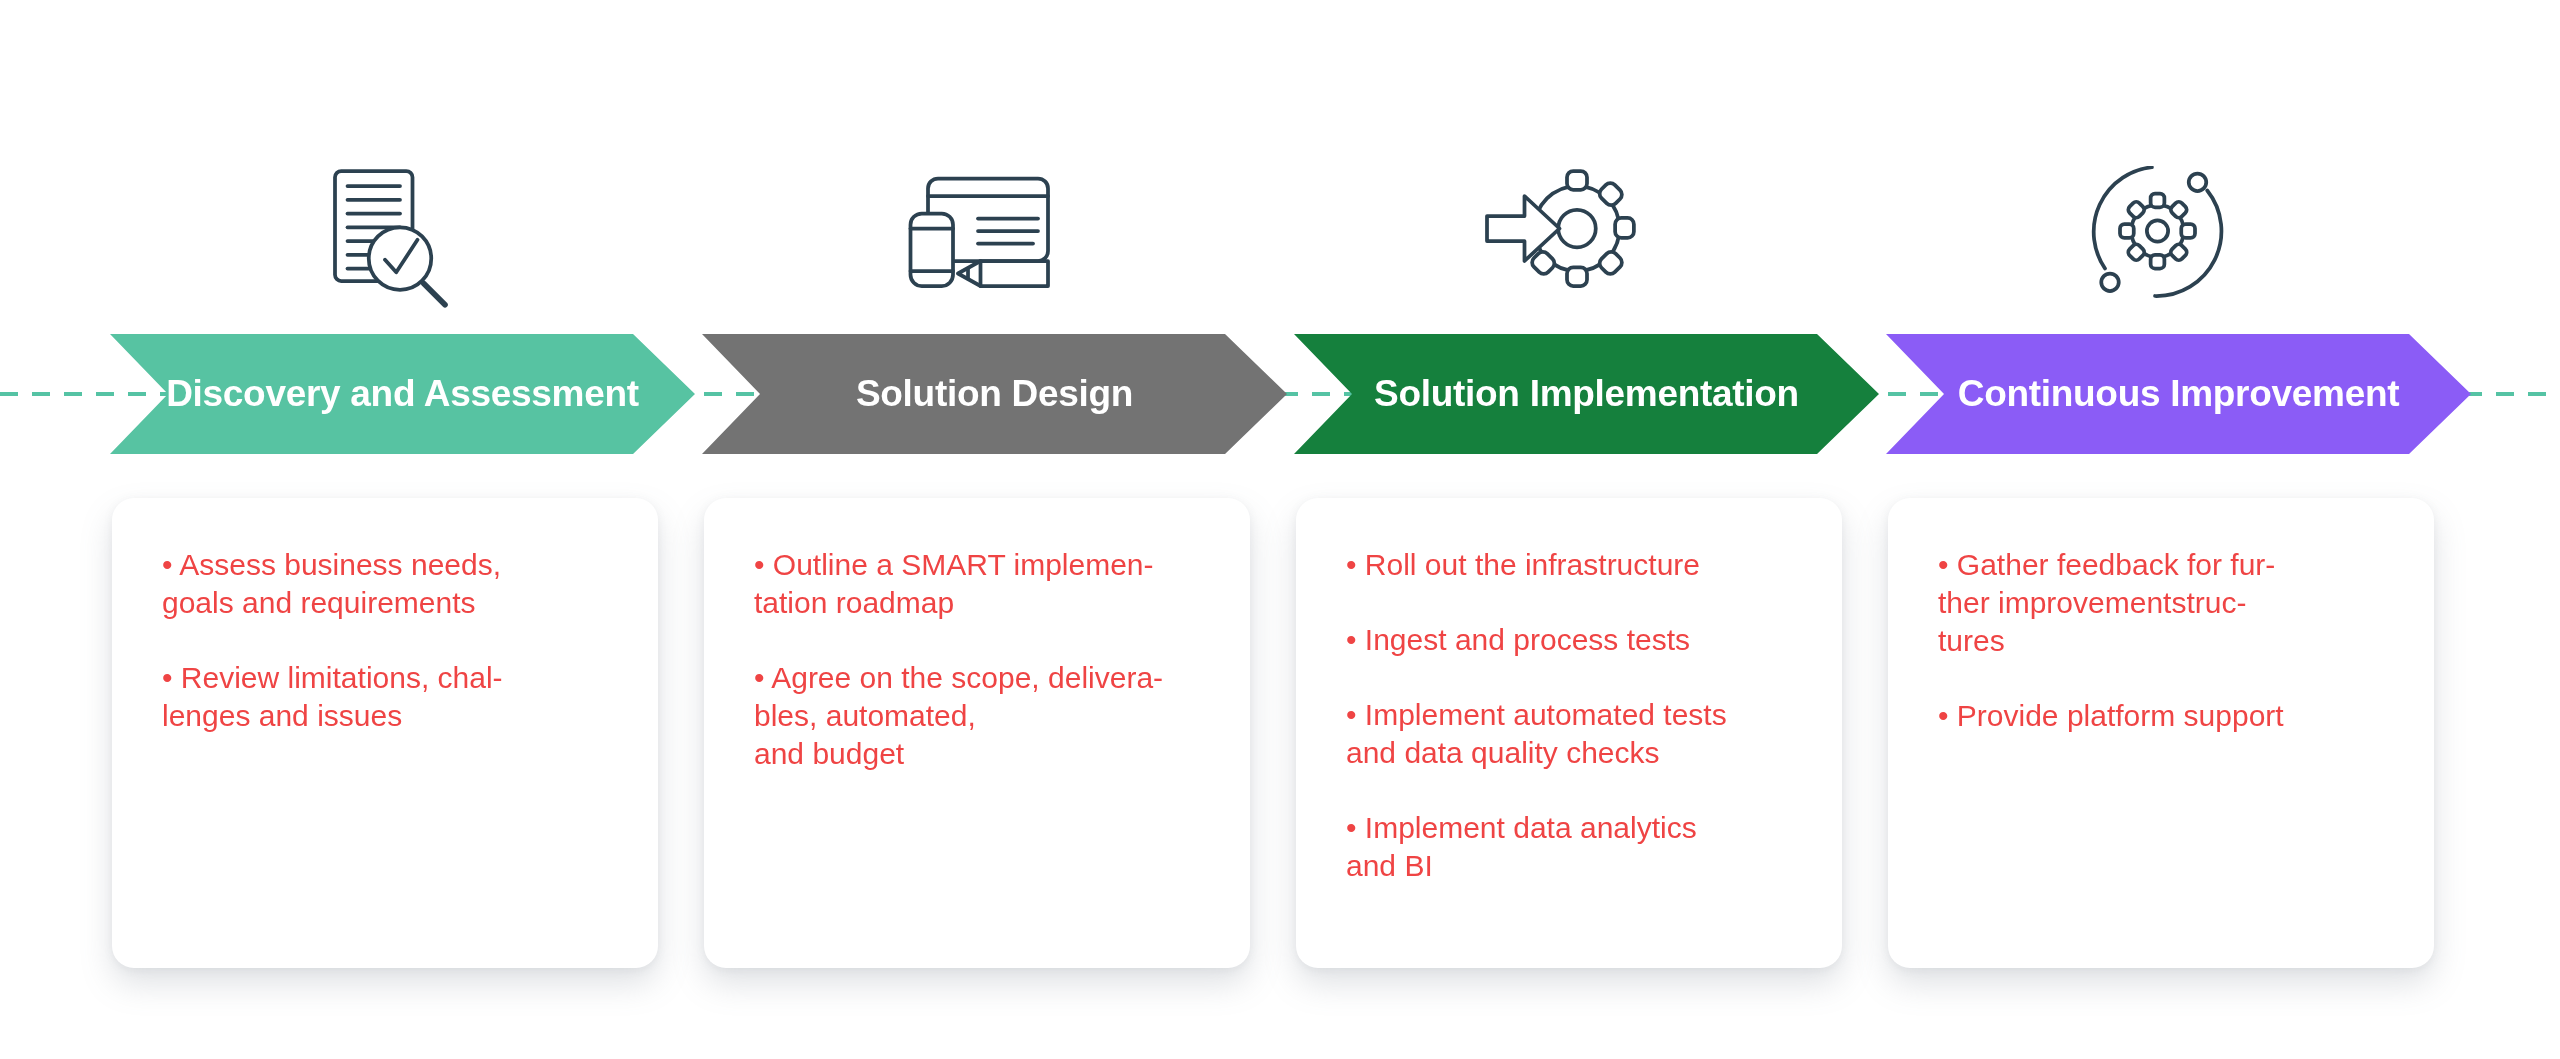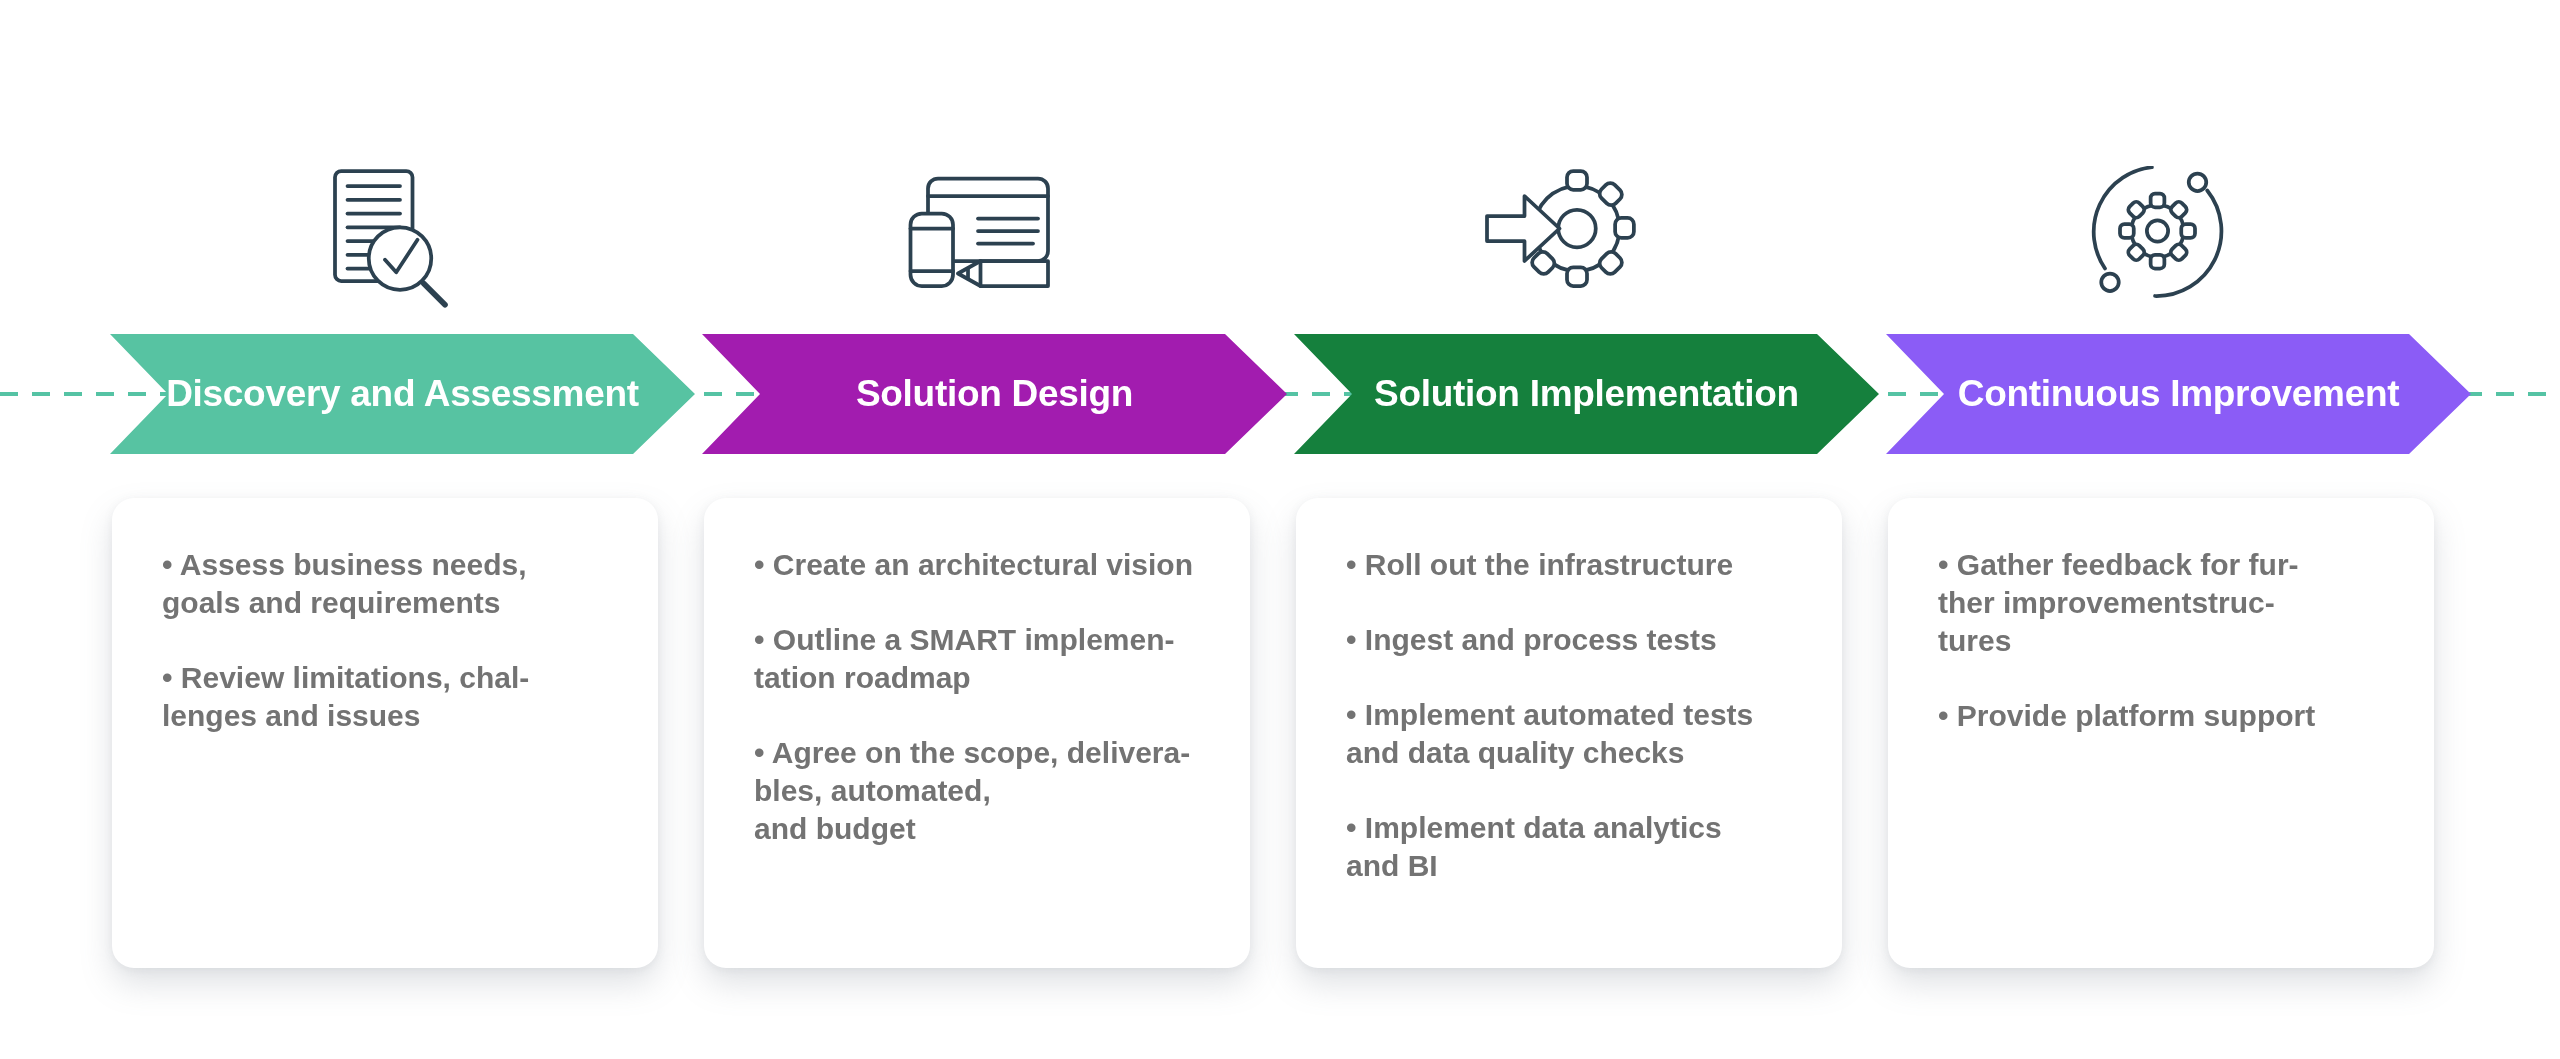--- a/index.html
+++ b/index.html
@@ -84,23 +84,22 @@
   }
   .card-1 { left: 112px; }
   .card-2 { left: 704px; }
   .card-3 { left: 1296px; }
   .card-4 { left: 1888px; }
 
   .bullet {
     margin: 0 0 37px 0;
     font-size: 30px;
     line-height: 38px;
-    color: #737373;
+    color: #ef4444;
     white-space: pre-line;
-    font-weight: bold;
   }
 </style>
 </head>
 <body>
 
 <div id="canvas">
 
   <div class="divider" style="background: repeating-linear-gradient(90deg, rgb(85, 195, 164) 0px, rgb(85, 195, 164) 18px, transparent 18px, transparent 32px);"></div>
 
   <div class="icon-box icon-1">
@@ -165,38 +164,37 @@
       <rect class="wfill" x="69.5" y="63.5" width="11" height="11" rx="3.5" transform="rotate(135 75 69)"></rect>
       <rect class="wfill" x="35.5" y="63.5" width="11" height="11" rx="3.5" transform="rotate(-135 41 69)"></rect>
       <rect class="wfill" x="35.5" y="29.5" width="11" height="11" rx="3.5" transform="rotate(-45 41 35)"></rect>
       <circle cx="58" cy="52" r="8.5"></circle>
     </svg>
   </div>
 
   <div class="arrow arrow-1" style="background: rgb(87, 195, 162);">
     <span class="arrow-title">Discovery and Assessment</span>
   </div>
-  <div class="arrow arrow-2" style="background: #a21caf;">
+  <div class="arrow arrow-2" style="background: #737373;">
     <span class="arrow-title">Solution Design</span>
   </div>
   <div class="arrow arrow-3" style="background: #15803d;">
     <span class="arrow-title">Solution Implementation</span>
   </div>
   <div class="arrow arrow-4" style="background: #8b5cf6;">
     <span class="arrow-title">Continuous Improvement</span>
   </div>
 
   <div class="card card-1">
     <p class="bullet">• Assess business needs,
 goals and requirements</p>
     <p class="bullet">• Review limitations, chal-
 lenges and issues</p>
   </div>
   <div class="card card-2">
-    <p class="bullet">• Create an architectural vision</p>
     <p class="bullet">• Outline a SMART implemen-
 tation roadmap</p>
     <p class="bullet">• Agree on the scope, delivera-
 bles, automated,
 and budget</p>
   </div>
   <div class="card card-3">
     <p class="bullet">• Roll out the infrastructure</p>
     <p class="bullet">• Ingest and process tests</p>
     <p class="bullet">• Implement automated tests

